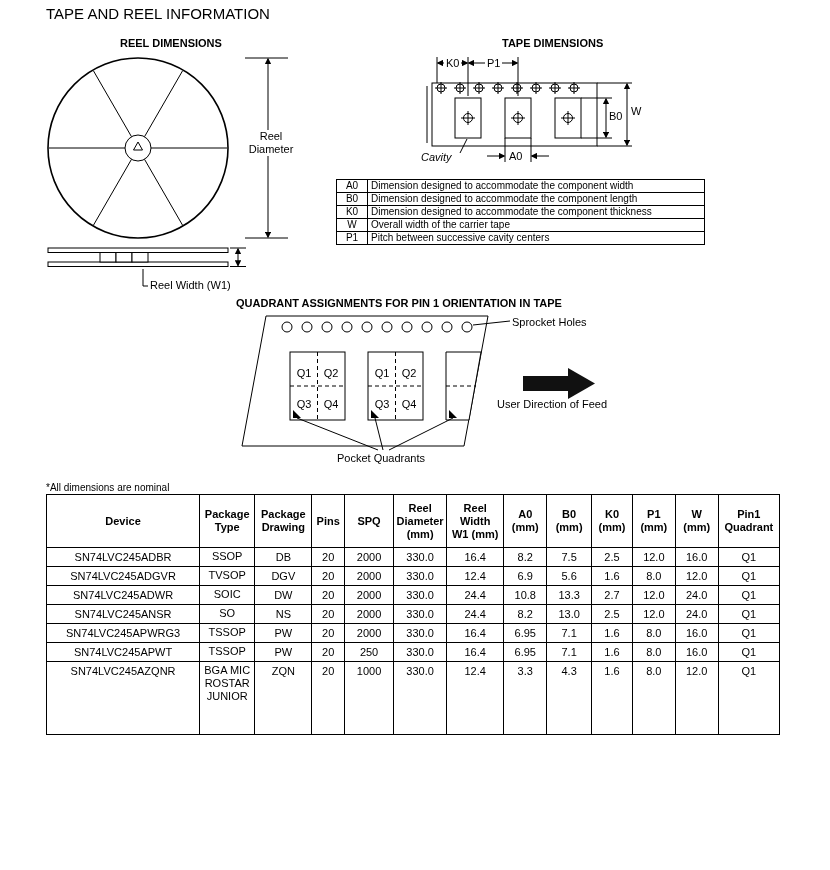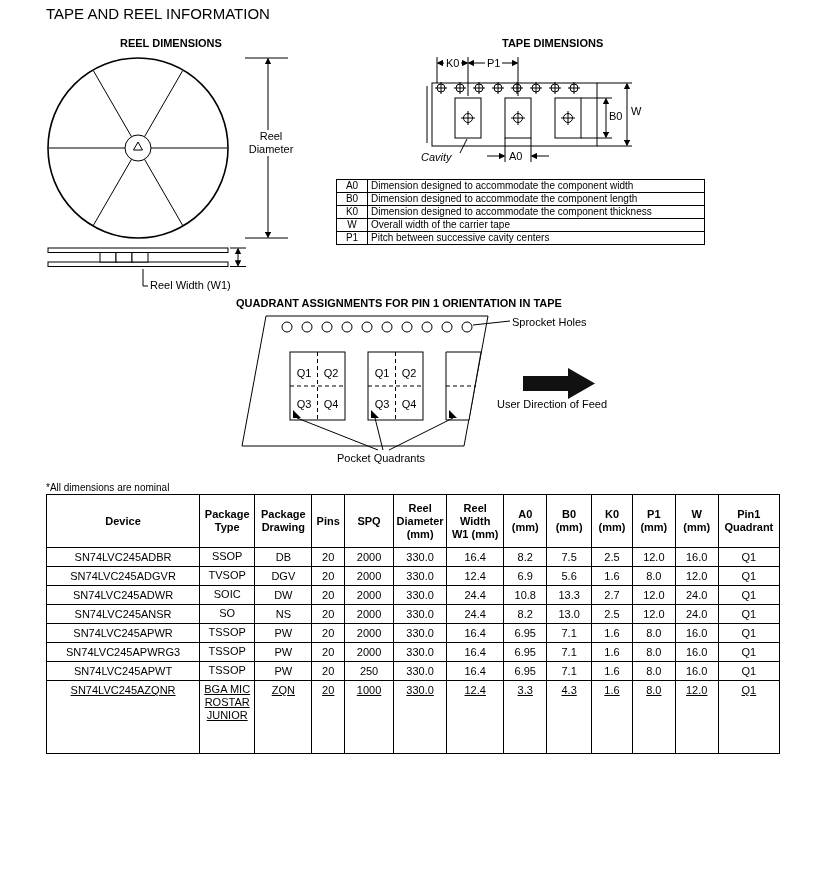--- a/index.html
+++ b/index.html
@@ -22,21 +22,21 @@
   #defs-table{position:absolute;left:336px;top:179px;border-collapse:collapse;}
   #defs-table td{border:1px solid #000;font-size:10px;line-height:10px;padding:1px 3px;}
   #defs-table td.term{width:24px;text-align:center;}
   #defs-table td.desc{width:330px;text-align:left;}
   
   #main-table{position:absolute;left:46px;top:494px;border-collapse:collapse;border:1px solid #000;
               table-layout:fixed;width:734px;font-size:11px;}
   #main-table th,#main-table td{border:1px solid #000;text-align:center;overflow:hidden;}
   #main-table th{font-weight:bold;white-space:pre-line;line-height:13px;padding:3px 1px;height:46px;vertical-align:middle;}
   #main-table td{padding:2px 1px;height:14px;line-height:14px;vertical-align:top;}
-  #main-table tr.tall td{height:68px;text-decoration:underline;}
+  #main-table tr.tall td{height:68px;}
   #main-table td.pkg{word-break:break-all;white-space:normal;line-height:13px;}
 </style>
 </head>
 <body>
 
 <div id="page">
 
   <div id="page-title">TAPE AND REEL INFORMATION</div>
 
   <div class="lbl bold" style="left:80px;top:37px;">REEL DIMENSIONS</div>
@@ -292,64 +292,49 @@
           <td>330.0</td>
           <td>24.4</td>
           <td>8.2</td>
           <td>13.0</td>
           <td>2.5</td>
           <td>12.0</td>
           <td>24.0</td>
           <td>Q1</td>
         </tr>
         <tr>
-          <td>SN74LVC245APWR</td>
+          <td>SN74LVC245APWRG3</td>
           <td class="pkg">TSSOP</td>
           <td>PW</td>
           <td>20</td>
           <td>2000</td>
           <td>330.0</td>
           <td>16.4</td>
           <td>6.95</td>
           <td>7.1</td>
           <td>1.6</td>
           <td>8.0</td>
           <td>16.0</td>
           <td>Q1</td>
         </tr>
         <tr>
-          <td>SN74LVC245APWRG3</td>
+          <td>SN74LVC245APWT</td>
           <td class="pkg">TSSOP</td>
           <td>PW</td>
           <td>20</td>
-          <td>2000</td>
+          <td>250</td>
           <td>330.0</td>
           <td>16.4</td>
           <td>6.95</td>
           <td>7.1</td>
           <td>1.6</td>
           <td>8.0</td>
           <td>16.0</td>
           <td>Q1</td>
         </tr>
-        <tr>
-          <td>SN74LVC245APWT</td>
-          <td class="pkg">TSSOP</td>
-          <td>PW</td>
-          <td>20</td>
-          <td>250</td>
-          <td>330.0</td>
-          <td>16.4</td>
-          <td>6.95</td>
-          <td>7.1</td>
-          <td>1.6</td>
-          <td>8.0</td>
-          <td>16.0</td>
-          <td>Q1</td>
-        </tr>
         <tr class="tall">
           <td>SN74LVC245AZQNR</td>
           <td class="pkg">BGA MICROSTAR JUNIOR</td>
           <td>ZQN</td>
           <td>20</td>
           <td>1000</td>
           <td>330.0</td>
           <td>12.4</td>
           <td>3.3</td>
           <td>4.3</td>

